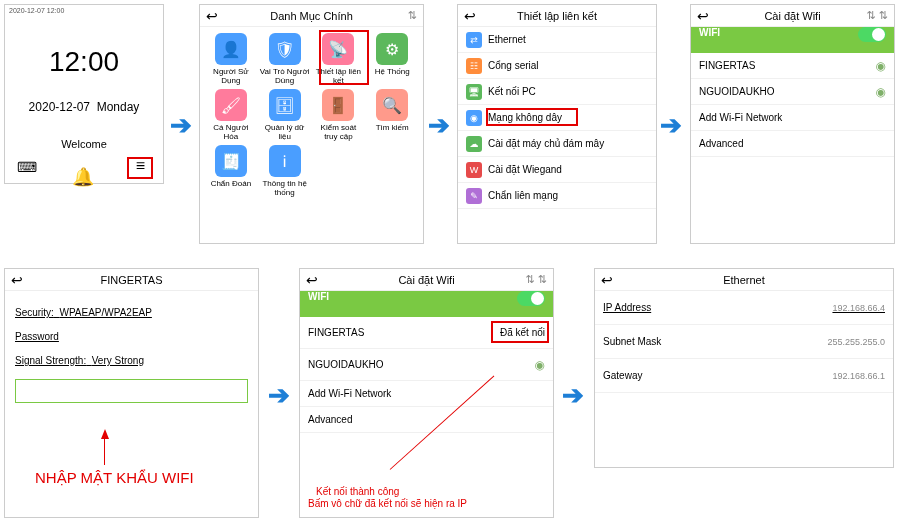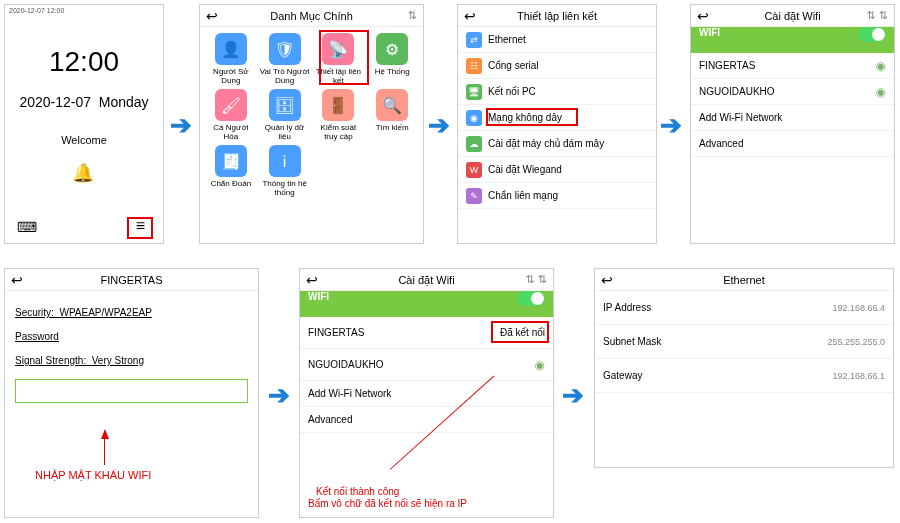--- a/index.html
+++ b/index.html
@@ -22,25 +22,25 @@
   .redbox { border: 2px solid #e30000; position: absolute; }
   .redtxt { color: #e30000; font-size: 10px; position: absolute; }
   .redline { position: absolute; background: #e30000; height: 1px; transform-origin: left center; }
   .redarrow-up { position: absolute; width: 0; height: 0; border-left: 4px solid transparent; border-right: 4px solid transparent; border-bottom: 10px solid #e30000; }
   .status { font-size: 7px; padding: 2px 4px; color: #555; }
   .val-right { margin-left: auto; color: #888; font-size: 9px; }
 </style>
 </head>
 <body>
 
-<div class="panel" style="left:4px; top:4px; width:160px; height:240px;">
+<div class="panel" style="left:4px; top:4px; width:160px; height:180px;">
   <div class="status">2020-12-07 12:00</div>
   <div style="text-align:center; margin-top:30px;">
     <div style="font-size:28px; font-weight:300;">12:00</div>
-    <div style="font-size:14px; margin-top:16px;">
+    <div style="font-size:12px; margin-top:22px;">
       <span>2020-12-07</span>&nbsp;&nbsp;<span>Monday</span>
     </div>
     <div style="font-size:11px; margin-top:24px;">Welcome</div>
     <div style="margin-top:16px; font-size:18px;">🔔</div>
   </div>
   <div style="position:absolute; bottom:8px; left:12px; font-size:14px;">⌨</div>
   <div style="position:absolute; bottom:8px; right:18px; font-size:16px;">≡</div>
   <div class="redbox" style="right:10px; bottom:4px; width:26px; height:22px;"></div>
 </div>
 
@@ -171,21 +171,21 @@
     <span>FINGERTAS</span>
   </div>
   <div style="padding:10px 10px; font-size:10px; line-height:2.4;text-decoration:underline;">
     <div><span>Security:</span>&nbsp;&nbsp;<span>WPAEAP/WPA2EAP</span></div>
     <div>Password</div>
     <div><span>Signal Strength:</span>&nbsp;&nbsp;<span>Very Strong</span></div>
     <div style="border:1px solid #7ac943; height:24px; margin-top:6px;"></div>
   </div>
   <div class="redarrow-up" style="left:96px; top:160px;"></div>
   <div style="position:absolute; left:99px; top:170px; width:1px; height:26px; background:#e30000;"></div>
-  <div class="redtxt" style="left:30px; top:200px; font-size:11px;">NHẬP MẬT KHẨU WIFI</div>
+  <div class="redtxt" style="left:30px; top:200px; font-size:15px;">NHẬP MẬT KHẨU WIFI</div>
 </div>
 
 <div class="arrow" style="left:268px; top:380px;">➔</div>
 
 <div class="panel" style="left:299px; top:268px; width:255px; height:250px;">
   <div class="hdr">
     <span class="back">↩</span>
     <span>Cài đặt Wifi</span>
     <span class="sort">⇅&nbsp;⇅</span>
   </div>
@@ -214,21 +214,21 @@
 </div>
 
 <div class="arrow" style="left:562px; top:380px;">➔</div>
 
 <div class="panel" style="left:594px; top:268px; width:300px; height:200px;">
   <div class="hdr">
     <span class="back">↩</span>
     <span>Ethernet</span>
   </div>
   <div id="list7">
-      <div class="row" style="height: 34px;">
+      <div class="row" style="height: 34px; text-decoration: underline;">
         <span>IP Address</span>
         <span class="val-right">192.168.66.4</span>
       </div>
       <div class="row" style="height: 34px;">
         <span>Subnet Mask</span>
         <span class="val-right">255.255.255.0</span>
       </div>
       <div class="row" style="height: 34px;">
         <span>Gateway</span>
         <span class="val-right">192.168.66.1</span>

